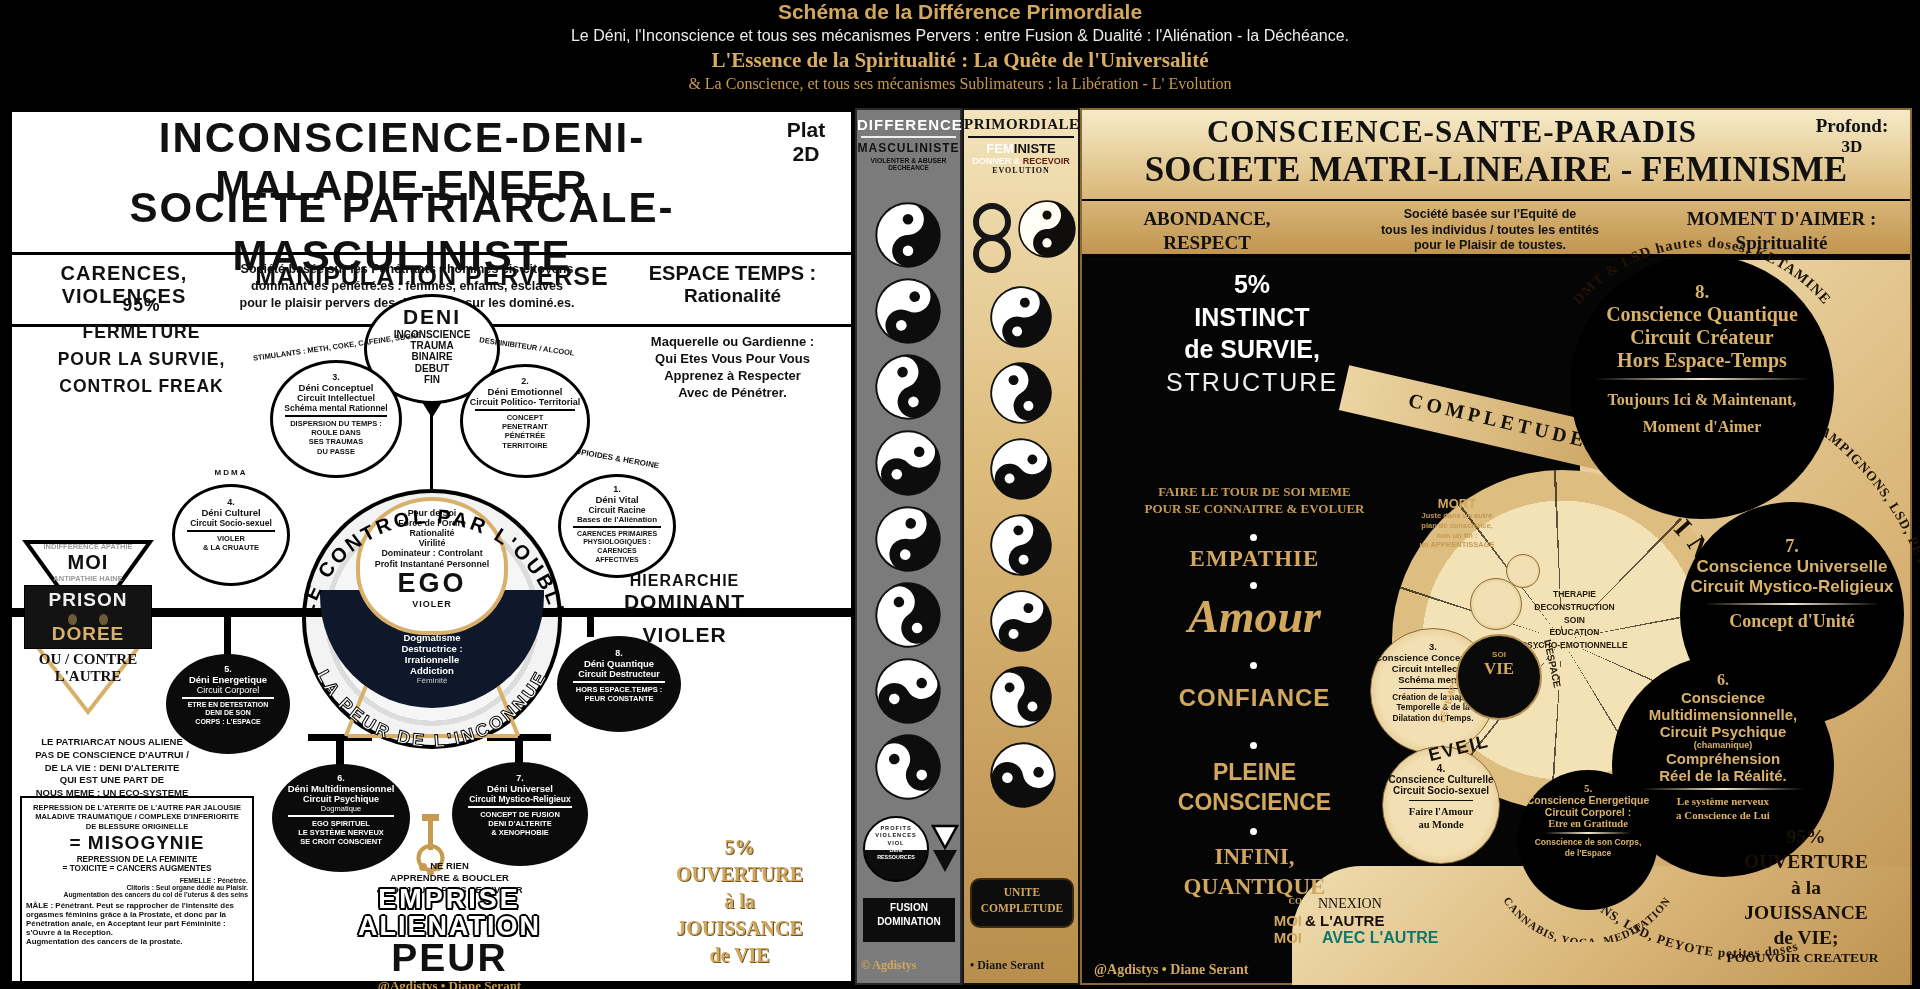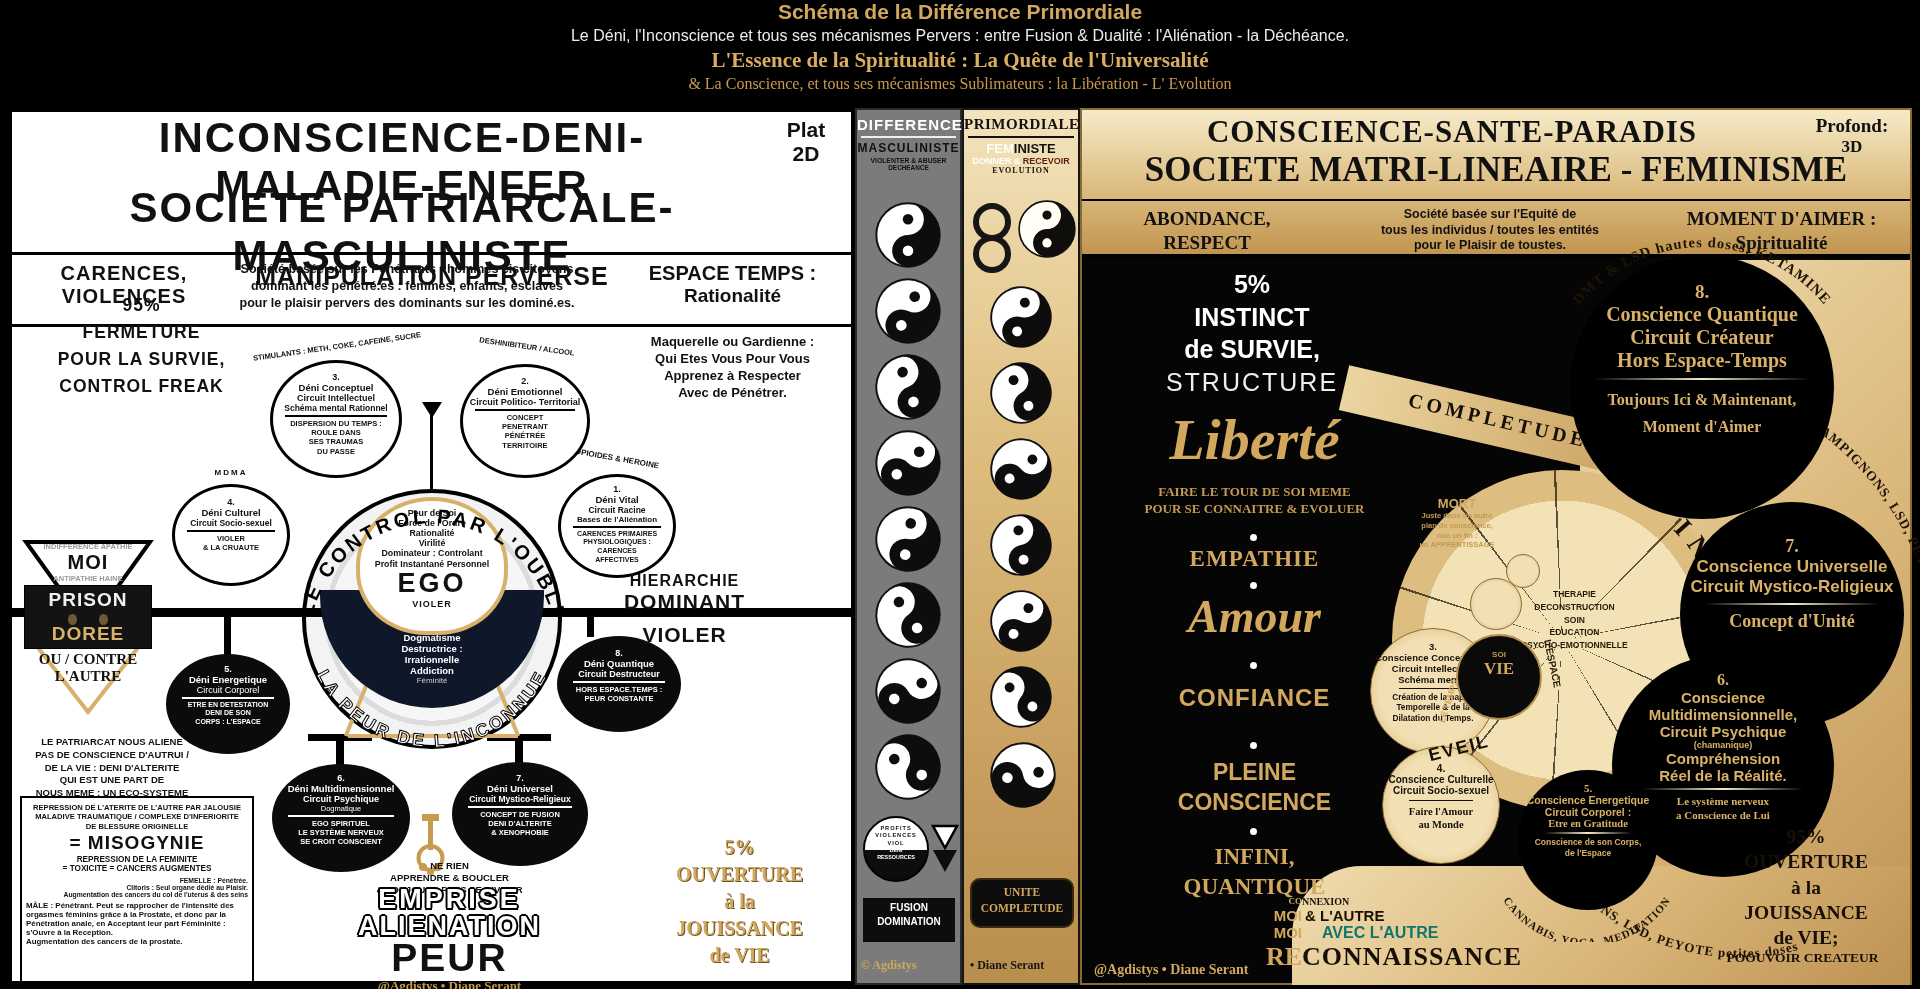--- a/index.html
+++ b/index.html
@@ -74,20 +74,28 @@
   <div class="abs ctr gr pre" style="left:22px;top:178px;width:215px;font-size:17.5px;line-height:1.55;top:180px">95%
 FERMETURE
 POUR LA SURVIE,
 CONTROL FREAK</div>
   <div class="abs ctr pre" style="left:598px;top:222px;width:245px;font-size:13px;font-weight:800;line-height:1.3">Maquerelle ou Gardienne :
 Qui Etes Vous Pour Vous
 Apprenez à Respecter
 Avec de Pénétrer.</div>
   <div class="abs ctr gr" style="left:235px;top:148px;width:370px;font-size:25px;top:150px">MANIPULATION PERVERSE</div>
 
+  <div class="abs balloon" style="left:352px;top:182px;width:136px;height:110px">
+    <div class="gr" style="font-size:21px;margin-top:8px;letter-spacing:2px">DENI</div>
+    <div class="pre" style="font-size:10px;font-weight:900;line-height:1.12">INCONSCIENCE
+TRAUMA
+BINAIRE
+DEBUT
+FIN</div>
+  </div>
   <div class="abs" style="left:410px;top:290px;width:0;height:0;border-left:10px solid transparent;border-right:10px solid transparent;border-top:16px solid #000"></div>
   <div class="abs" style="left:418px;top:302px;width:3px;height:78px;background:#000"></div>
 
   <div class="abs ctr" style="left:225px;top:230px;width:200px;font-size:7.5px;font-weight:800;transform:rotate(-8deg)">STIMULANTS : METH, COKE, CAFEINE, SUCRE</div>
   <div class="abs ctr" style="left:420px;top:230px;width:190px;font-size:7.5px;font-weight:800;transform:rotate(8deg)">DESHINIBITEUR / ALCOOL</div>
   <div class="abs ctr" style="left:160px;top:356px;width:118px;font-size:8px;font-weight:800;letter-spacing:2px">MDMA</div>
   <div class="abs ctr" style="left:520px;top:342px;width:170px;font-size:8px;font-weight:800;transform:rotate(10deg)">OPIOIDES &amp; HEROINE</div>
 
   <div class="abs balloon" style="left:258px;top:248px;width:132px;height:118px">
     <div style="font-size:9px;font-weight:800;margin-top:9px">3.</div>
@@ -394,21 +402,20 @@
   <div class="abs" style="left:310px;top:360px;width:340px;height:340px;border-radius:50%;background:repeating-conic-gradient(from 10deg,transparent 0 34deg,rgba(20,12,3,.8) 34deg 34.8deg);opacity:.85"></div>
 
   <div class="abs" style="left:258px;top:290px;width:315px;height:46px;transform:rotate(13deg);background:linear-gradient(90deg,#ecd5a2,#c89f5c)">
     <div class="ctr sf" style="font-size:20px;font-weight:900;letter-spacing:4px;color:#151006;padding-top:9px">COMPLETUDE</div>
   </div>
 
   <div class="abs ctr pre" style="left:60px;top:158px;width:220px;font-size:25px;font-weight:800;color:#fff;line-height:1.3">5%
 INSTINCT
 de SURVIE,</div>
   <div class="abs ctr" style="left:60px;top:258px;width:220px;font-size:25px;font-weight:300;color:#eee;letter-spacing:2px">STRUCTURE</div>
-  <div class="abs ctr sf" style="left:0;top:296px;width:345px;font-size:58px;font-weight:900;font-style:italic;color:#d2a75e">Liberté</div>
   <div class="abs ctr sf pre" style="left:0;top:374px;width:345px;font-size:13px;font-weight:900;color:#c49a52;line-height:1.3">FAIRE LE TOUR DE SOI MEME
 POUR SE CONNAITRE &amp; EVOLUER</div>
   <div class="abs dot" style="left:168px;top:424px"></div>
   <div class="abs ctr sf" style="left:0;top:436px;width:345px;font-size:23px;font-weight:900;color:#d2a75e;letter-spacing:1px">EMPATHIE</div>
   <div class="abs dot" style="left:168px;top:472px"></div>
   <div class="abs ctr sf" style="left:0;top:480px;width:345px;font-size:46px;font-weight:900;font-style:italic;color:#d2a75e">Amour</div>
   <div class="abs dot" style="left:168px;top:552px"></div>
   <div class="abs ctr" style="left:0;top:574px;width:345px;font-size:24px;font-weight:800;color:#d2a75e;letter-spacing:1px">CONFIANCE</div>
   <div class="abs dot" style="left:168px;top:632px"></div>
   <div class="abs ctr pre" style="left:0;top:648px;width:345px;font-size:23px;font-weight:800;color:#d2a75e;line-height:1.3">PLEINE
@@ -525,34 +532,30 @@
   <div class="abs" style="left:446px;top:548px;font-size:10px;font-weight:900;color:#241a08;transform:rotate(78deg);z-index:2">L'ESPACE</div>
   <div class="abs" style="left:344px;top:586px;font-size:9px;font-weight:900;color:#d2a75e;transform:rotate(-72deg);z-index:3">LE TEMPS</div>
   <div class="abs ctr" style="left:374px;top:524px;width:86px;height:86px;background:#0a0a0a;border:2px solid #b3904f;border-radius:50%;z-index:2">
     <div style="font-size:8px;font-weight:800;color:#c49a52;margin-top:14px">SOI</div>
     <div class="sf" style="font-size:17px;font-weight:900;color:#d2a75e">VIE</div>
   </div>
 
   <div class="abs" style="left:150px;top:786px;width:460px;z-index:2">
     <div style="display:flex">
       <span class="sf" style="width:70px;text-align:right;font-size:9px;font-weight:900;color:#d2a75e">CO</span>
-      <span class="sf" style="font-size:10px;font-weight:700;color:#181006;margin-left:0">NNEXION</span>
+      <span class="sf" style="font-size:14px;font-weight:400;color:#181006;margin-left:16px">NNEXION</span>
     </div>
     <div style="display:flex">
       <span style="width:70px;text-align:right;font-size:15px;font-weight:900;color:#d2a75e">MOI</span>
       <span style="font-size:15px;font-weight:700;color:#181006;margin-left:3px">&amp; L'AUTRE</span>
     </div>
     <div style="display:flex">
       <span style="width:70px;text-align:right;font-size:15px;font-weight:900;color:#d2a75e">MOI</span>
       <span style="font-size:16px;font-weight:900;color:#0f766e;margin-left:20px">AVEC L'AUTRE</span>
     </div>
-    <div style="display:flex">
-      <span class="sf" style="width:70px;text-align:right;font-size:26px;font-weight:900;color:#d2a75e">RE</span>
-      <span class="sf" style="font-size:26px;font-weight:900;color:#181006;letter-spacing:1px">CONNAISSANCE</span>
-    </div>
   </div>
 
   <div class="abs ctr sf pre" style="left:620px;top:714px;width:208px;font-size:19.5px;font-weight:900;color:#181006;line-height:1.3;z-index:2">95%
 OUVERTURE
 à la
 JOUISSANCE
 de VIE;</div>
   <div class="abs ctr sf" style="left:608px;top:840px;width:225px;font-size:13.5px;font-weight:900;color:#181006;z-index:2">POOUVOIR CREATEUR</div>
 </div>
 

